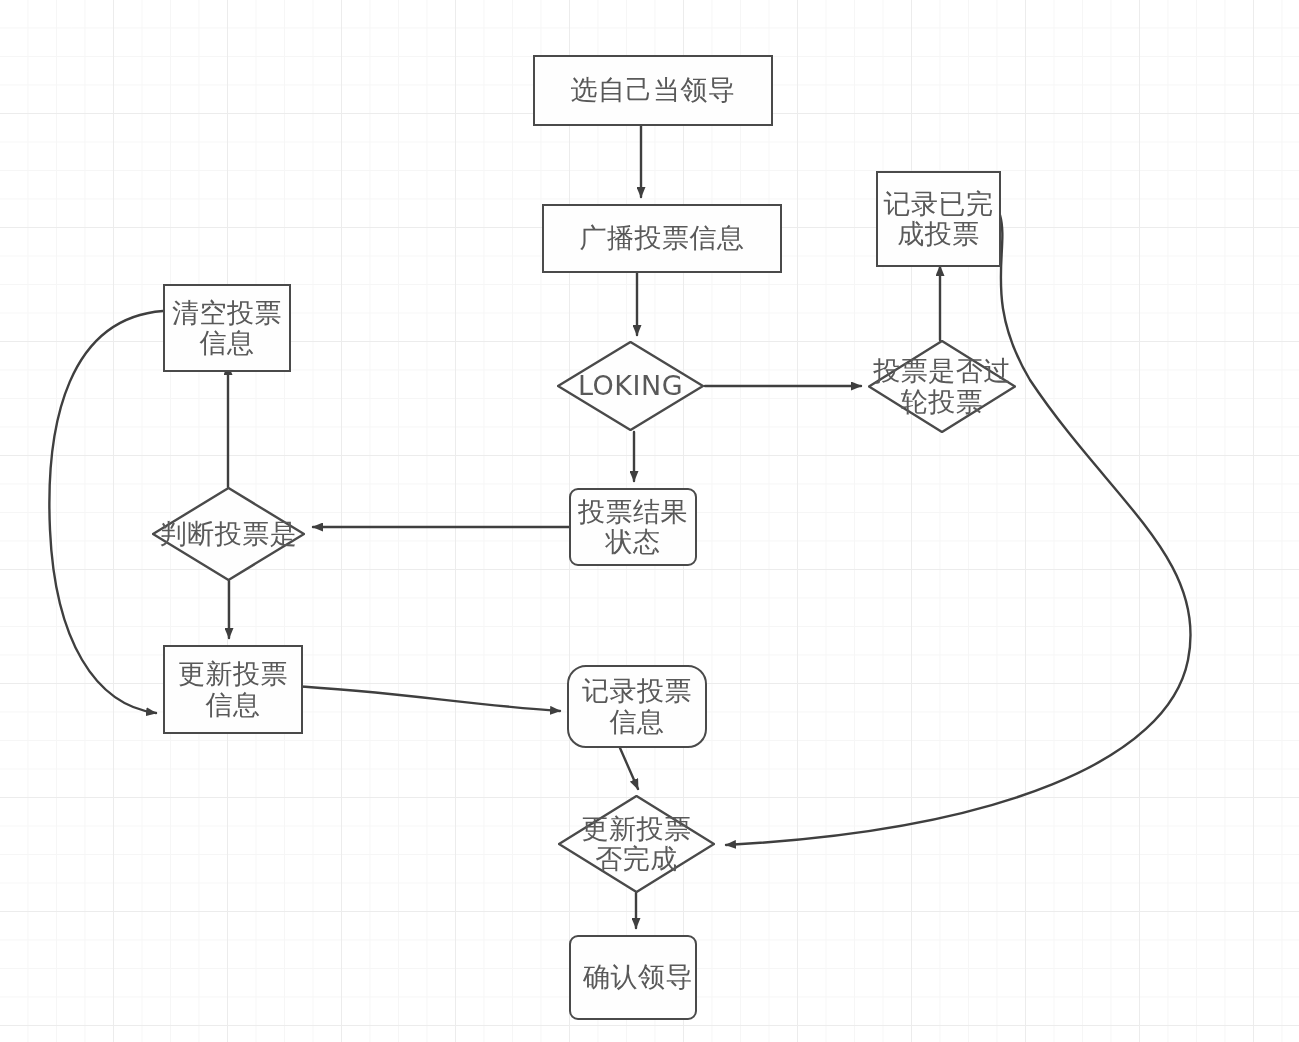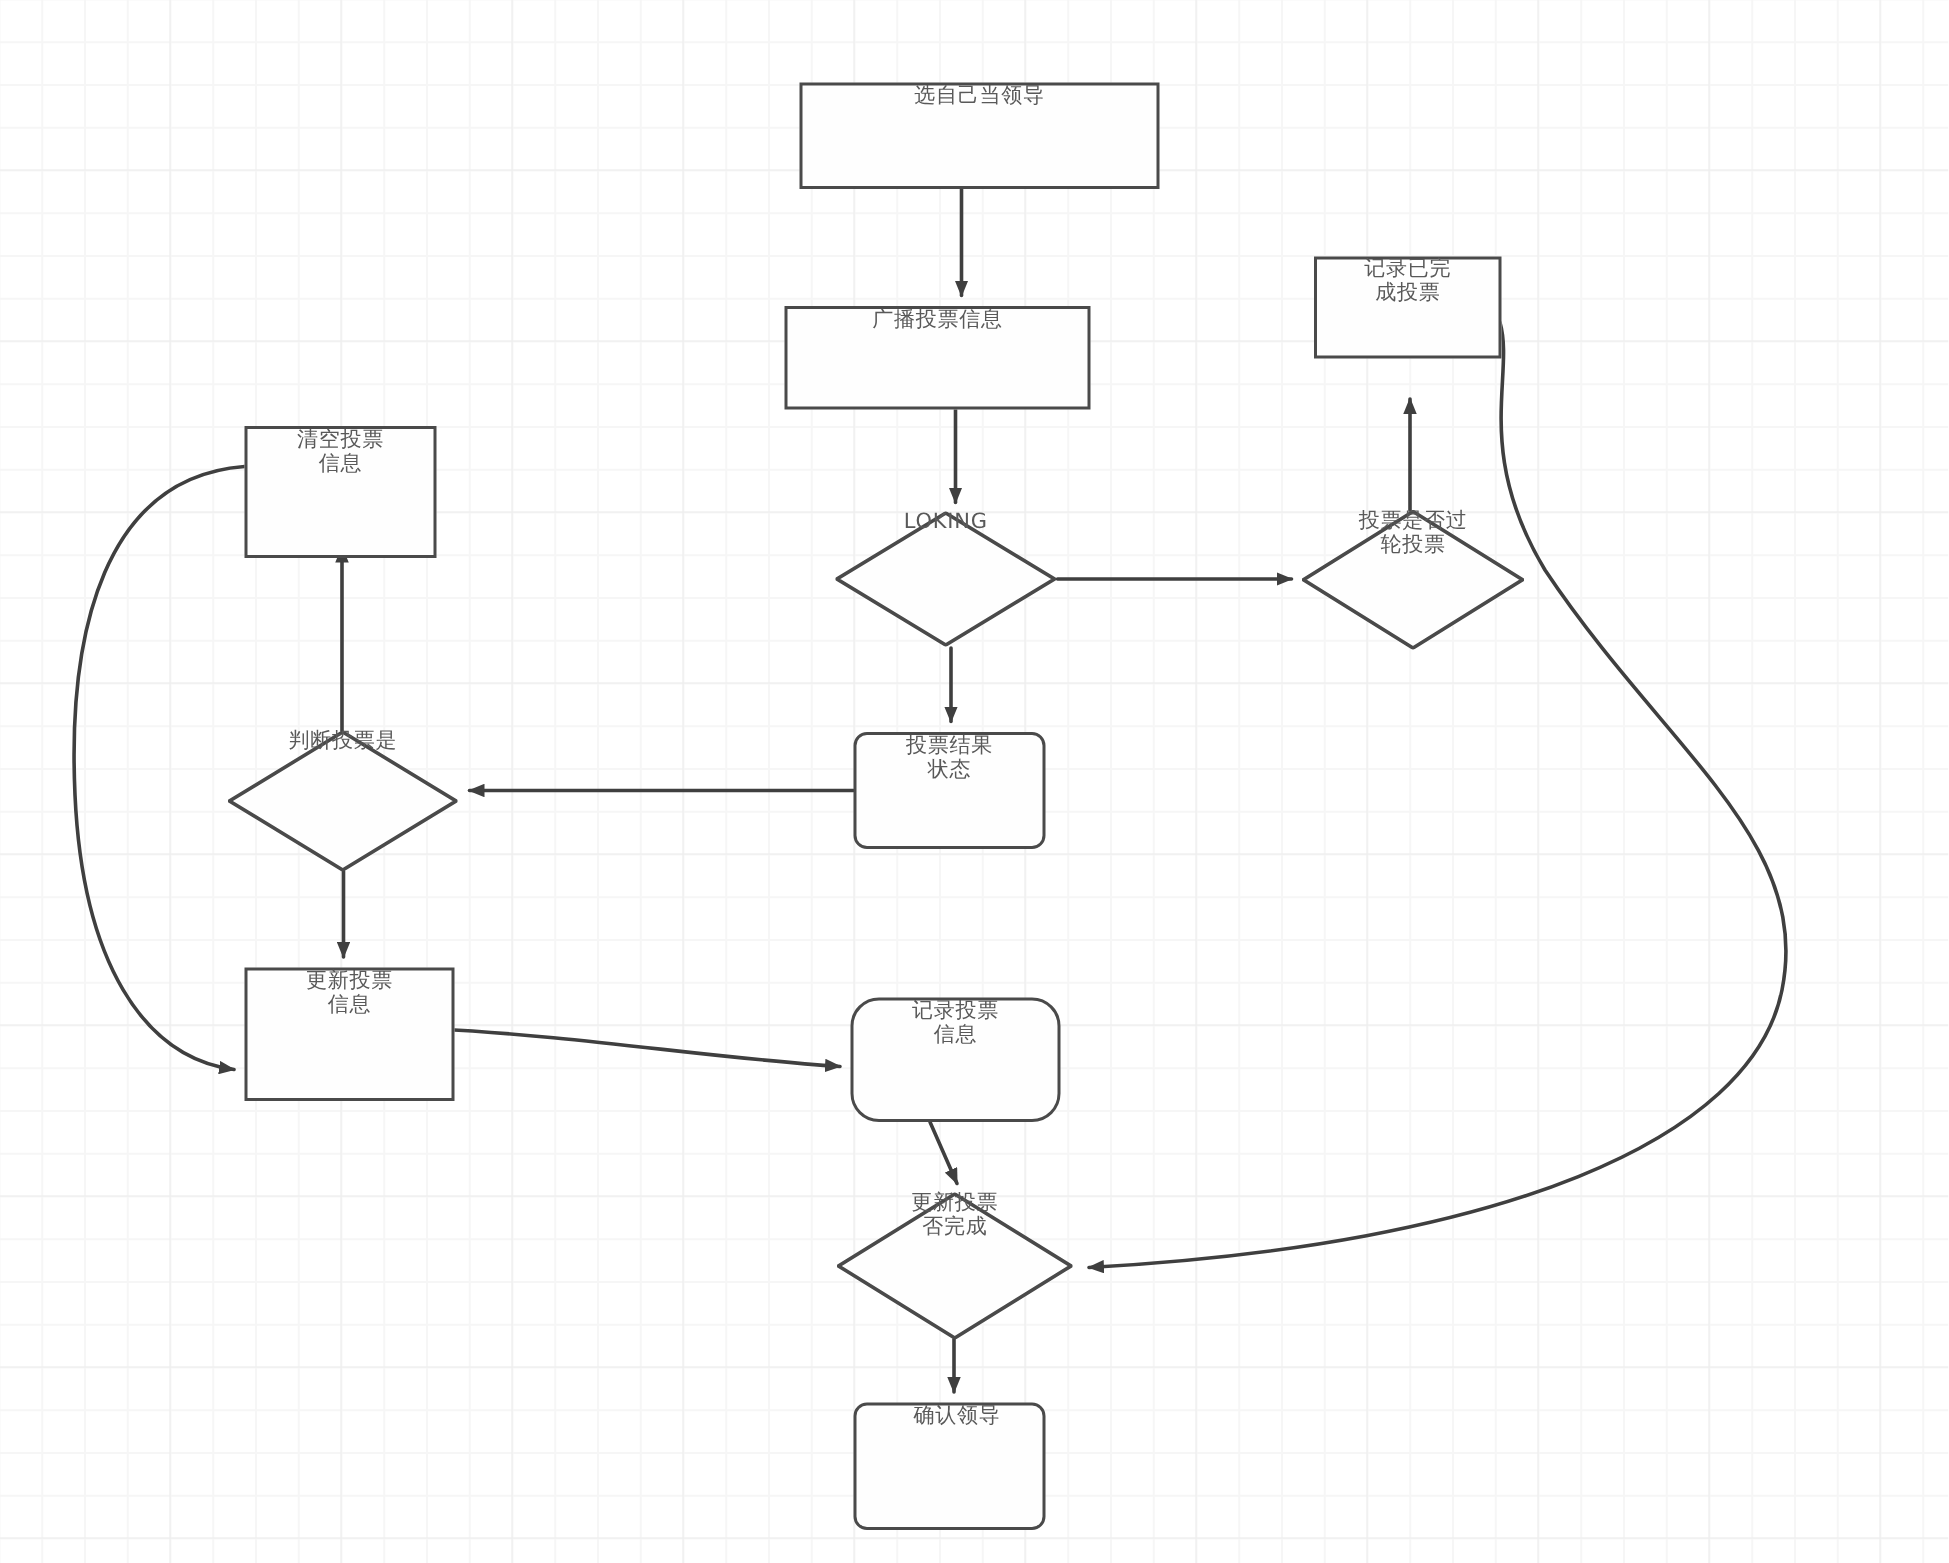--- a/index.html
+++ b/index.html
@@ -33,25 +33,25 @@
     left: 0;
     top: 0;
     width: 1299px;
     height: 1042px;
     pointer-events: none;
   }
   .node {
     position: absolute;
     box-sizing: border-box;
     display: flex;
-    align-items: flex-start;
+    align-items: center;
     justify-content: center;
     text-align: center;
     color: #595959;
-    font-size: 14px;
+    font-size: 27px;
     line-height: 1.12;
     letter-spacing: 0.5px;
     white-space: pre-line;
   }
   .node.process {
     border: 2px solid #4a4a4a;
     background: #fefefe;
   }
   .node.rounded {
     border-radius: 9px;
@@ -96,29 +96,29 @@
         <path d="M 163 311 C 70 318 45 420 50 530 C 55 640 95 705 156 713" marker-end="url(#arrowhead)"></path>
         <path d="M 291 686 C 390 691 470 705 560 711" marker-end="url(#arrowhead)"></path>
         <path d="M 620 748 L 638 789" marker-end="url(#arrowhead)"></path>
         <path d="M 1000 215 C 1010 250 982 300 1030 380 C 1110 500 1208 560 1188 660 C 1168 760 1000 830 726 845" marker-end="url(#arrowhead)"></path>
         <path d="M 636 893 L 636 928" marker-end="url(#arrowhead)"></path>
       </g>
   </svg>
 
   <div id="node-layer">
       <div class="node process" style="left: 533px; top: 55px; width: 240px; height: 71px;"><span>选自己当领导</span></div>
-      <div class="node process" style="left: 523px; top: 204px; width: 204px; height: 69px;"><span>广播投票信息</span></div>
+      <div class="node process" style="left: 542px; top: 204px; width: 240px; height: 69px;"><span>广播投票信息</span></div>
       <div class="node decision" style="left: 557px; top: 341px; width: 147px; height: 90px;"><svg class="dshape" viewBox="0 0 147 90" preserveAspectRatio="none">
           <polygon points="73.5,1 146,45 73.5,89 1,45" fill="#fefefe" stroke="#4a4a4a" stroke-width="2.4"></polygon>
         </svg><span class="dlabel">LOKING</span></div>
       <div class="node decision" style="left: 868px; top: 340px; width: 148px; height: 93px;"><svg class="dshape" viewBox="0 0 148 93" preserveAspectRatio="none">
           <polygon points="74,1 147,46.5 74,92 1,46.5" fill="#fefefe" stroke="#4a4a4a" stroke-width="2.4"></polygon>
         </svg><span class="dlabel">投票是否过
 轮投票</span></div>
-      <div class="node process" style="left: 876px; top: 171px; width: 125px; height: 68px; font-family: Liberation Mono, monospace;"><span>记录已完
+      <div class="node process" style="left: 876px; top: 171px; width: 125px; height: 96px;"><span>记录已完
 成投票</span></div>
       <div class="node process rounded" style="left: 569px; top: 488px; width: 128px; height: 78px;"><span>投票结果
 状态</span></div>
       <div class="node decision" style="left: 152px; top: 487px; width: 153px; height: 94px;"><svg class="dshape" viewBox="0 0 153 94" preserveAspectRatio="none">
           <polygon points="76.5,1 152,47 76.5,93 1,47" fill="#fefefe" stroke="#4a4a4a" stroke-width="2.4"></polygon>
         </svg><span class="dlabel">判断投票是</span></div>
       <div class="node process" style="left: 163px; top: 284px; width: 128px; height: 88px;"><span>清空投票
 信息</span></div>
       <div class="node process" style="left: 163px; top: 645px; width: 140px; height: 89px;"><span>更新投票
 信息</span></div>

